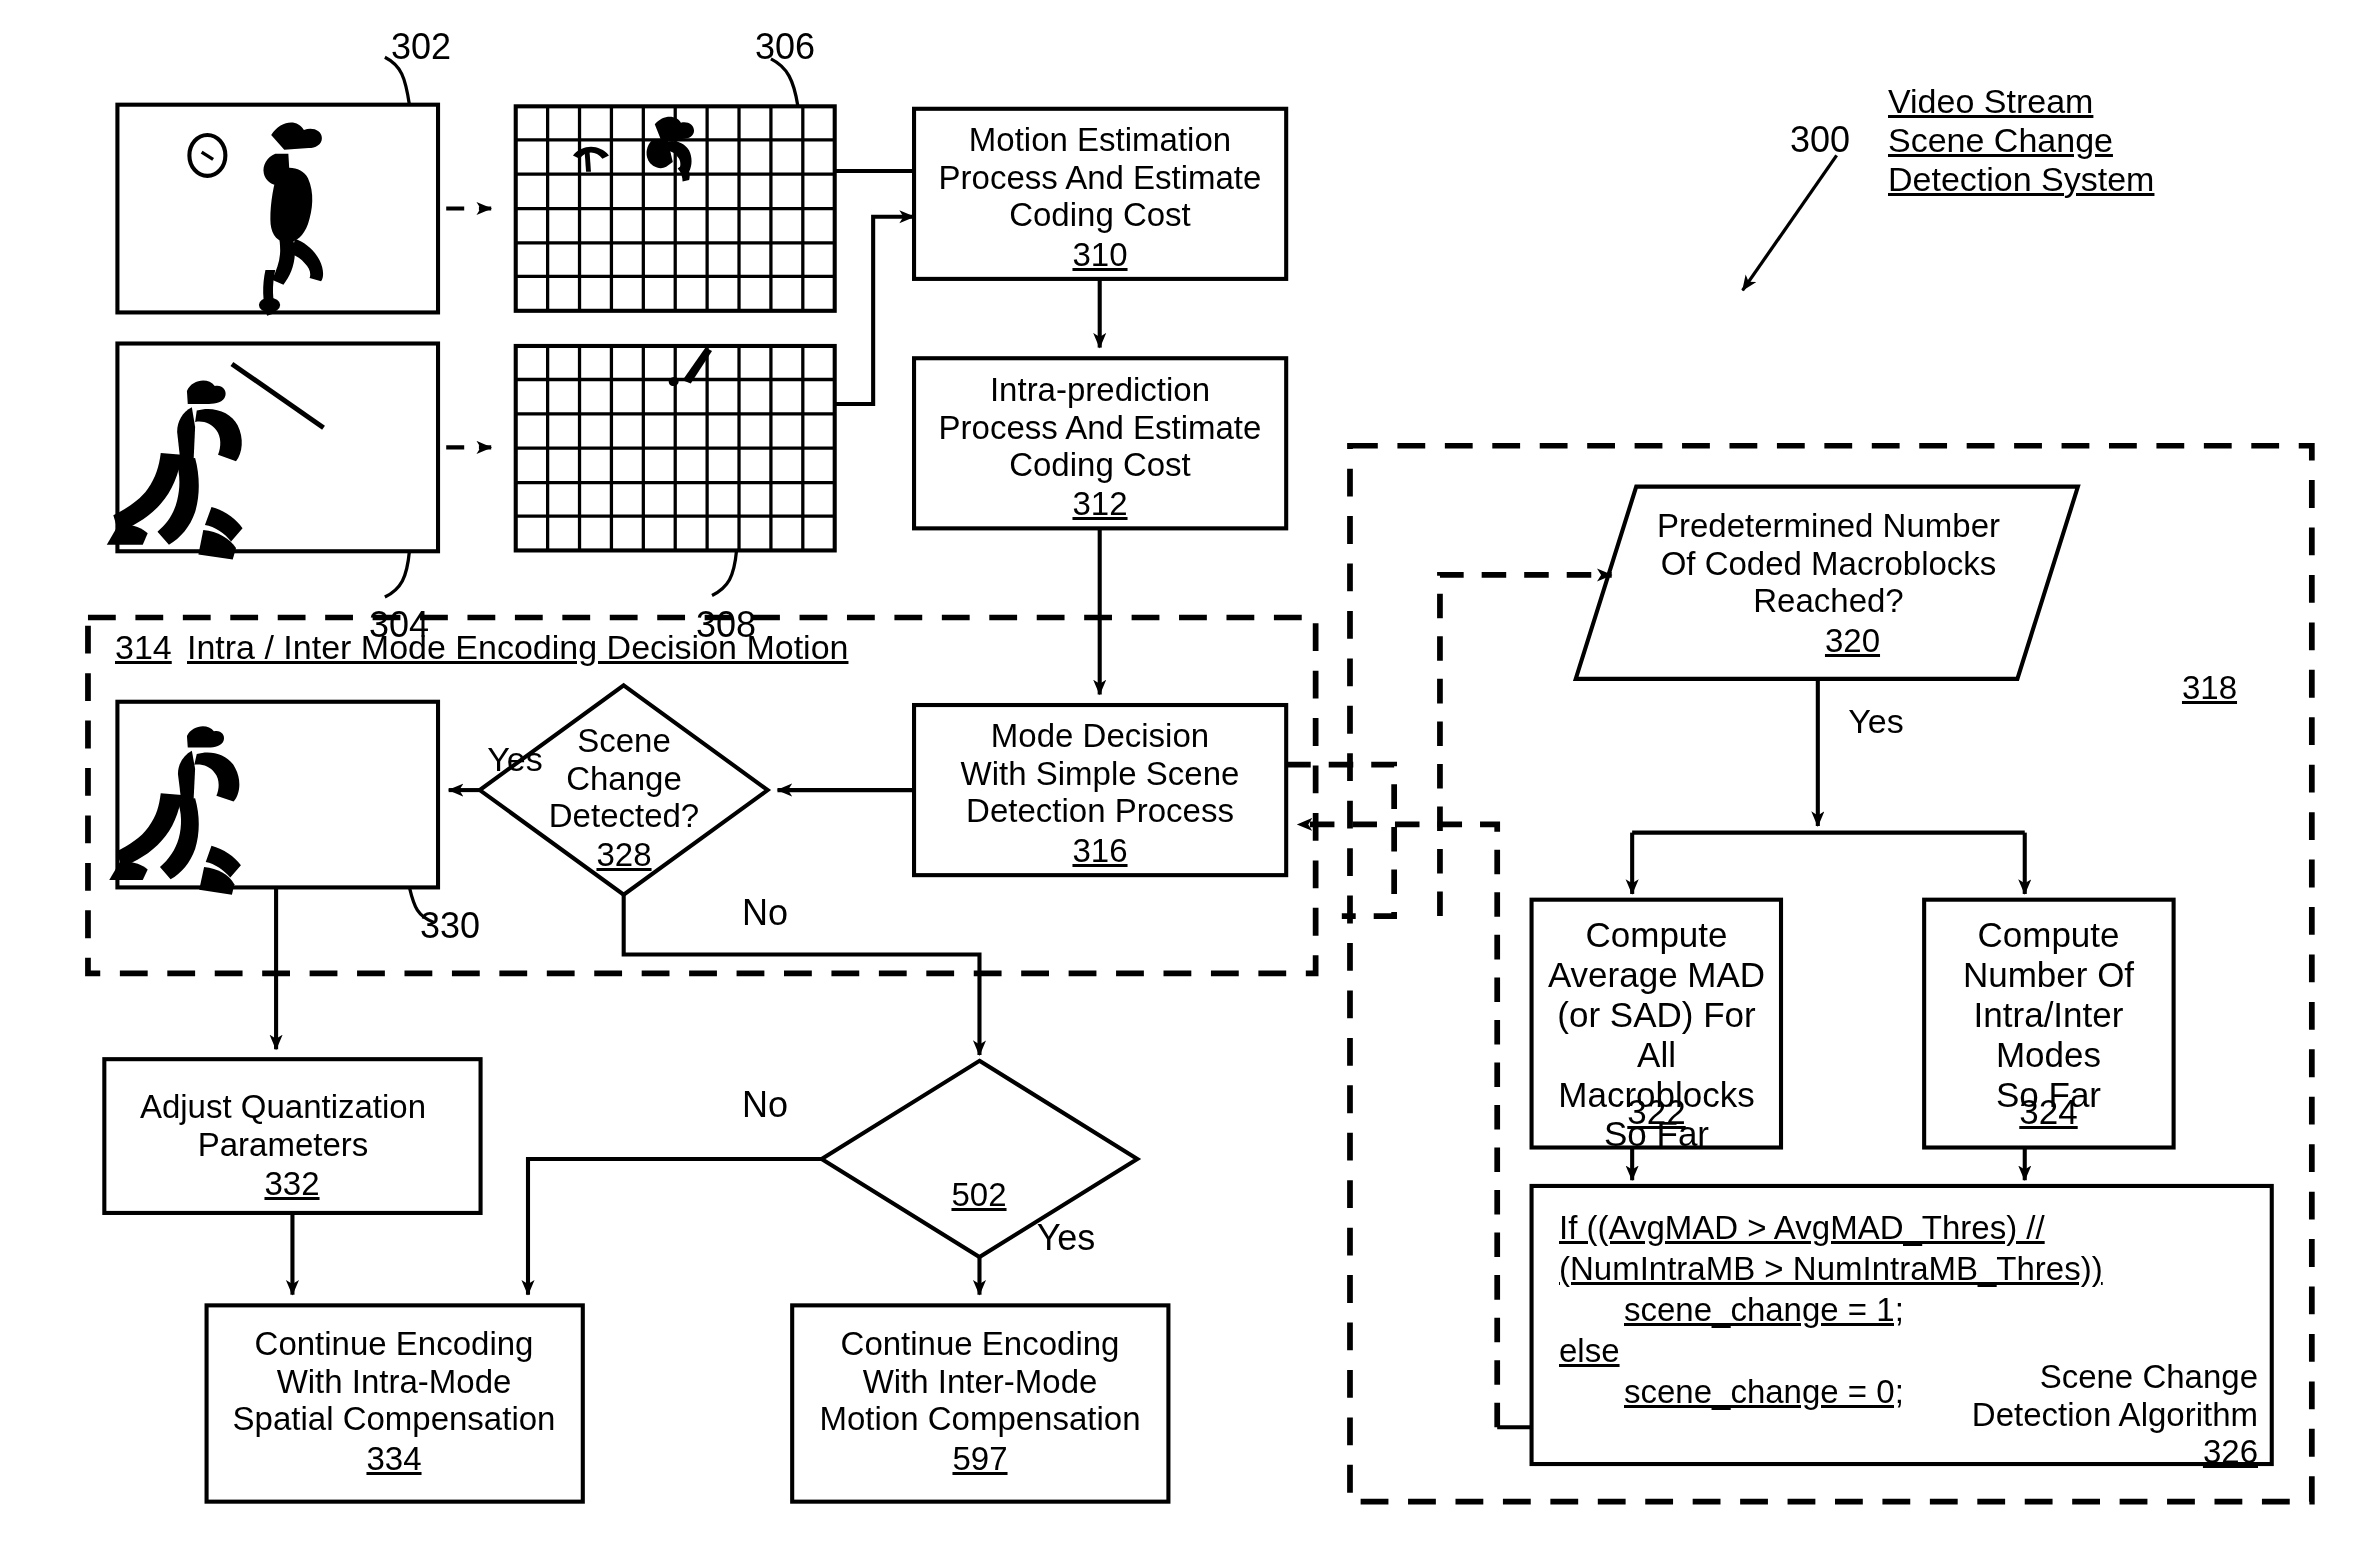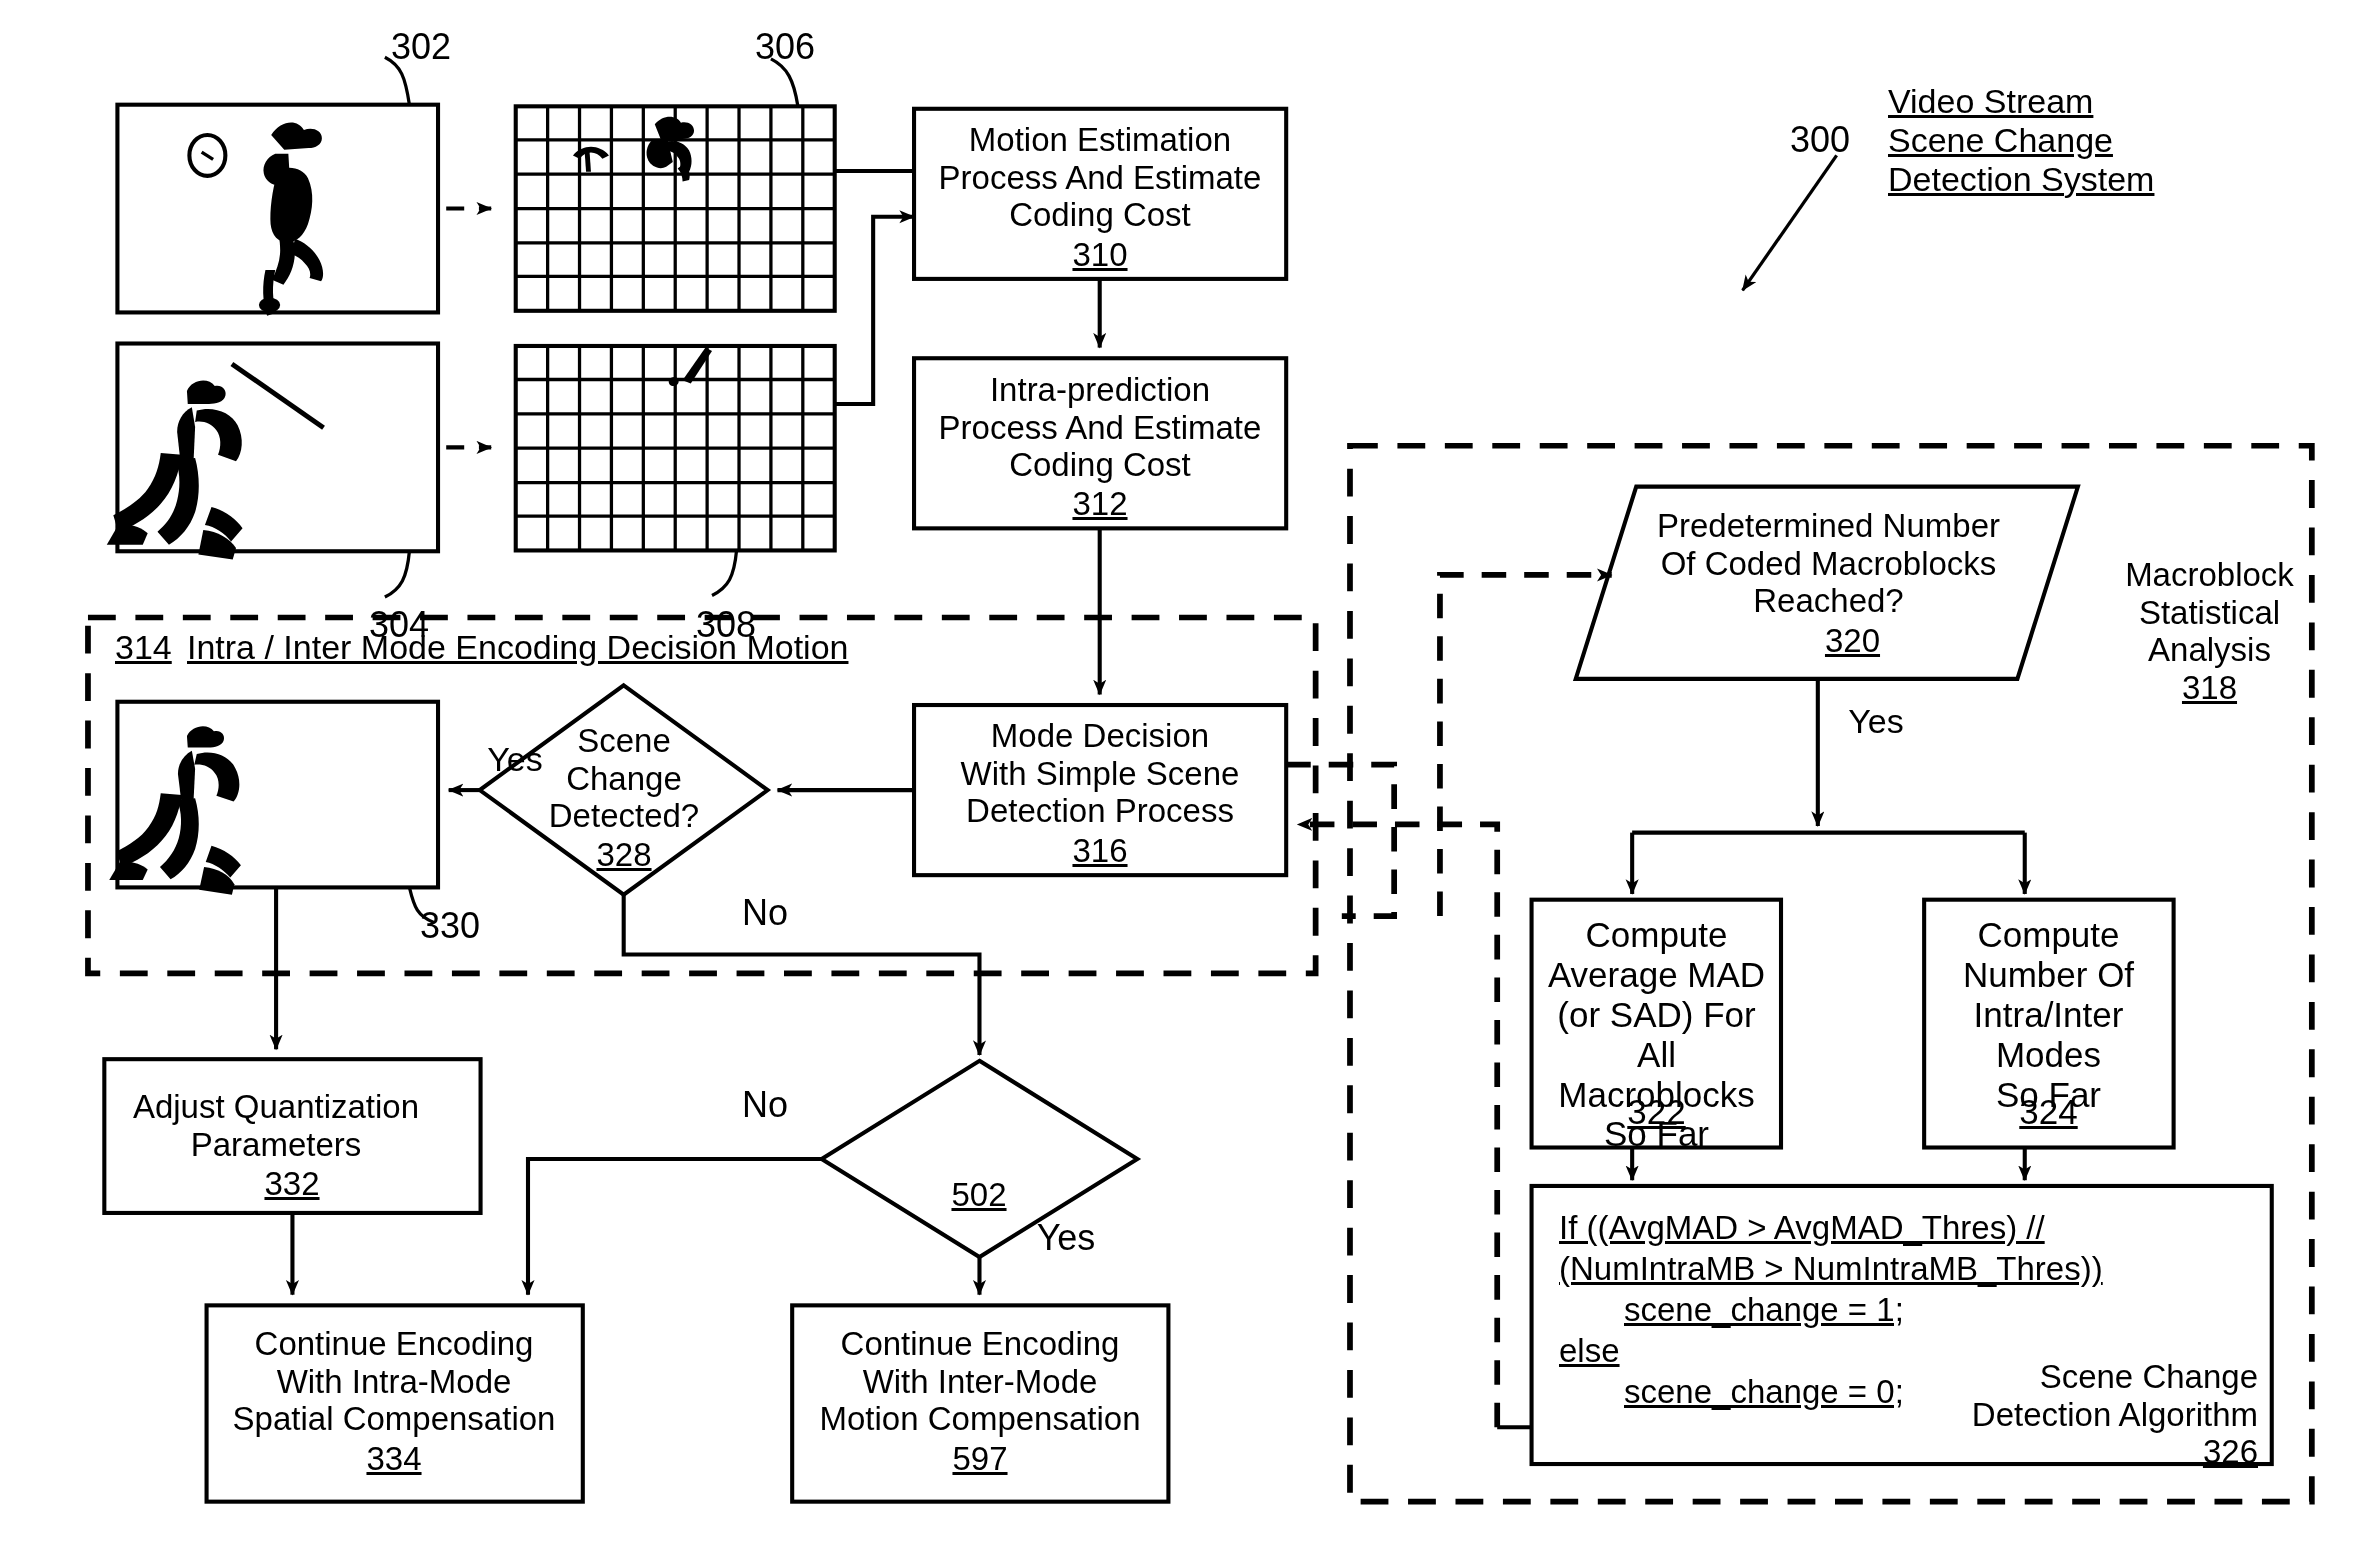--- a/index.html
+++ b/index.html
@@ -232,21 +232,21 @@
 <div class="txt t42 leftal" style="left:187px;top:628px;width:736px;">Intra / Inter Mode Encoding Decision Motion</div>
 
 <div class="txt t40" style="left:524px;top:722px;width:200px;">Scene
 Change
 Detected?</div>
 <div class="txt t40 num" style="left:524px;top:836px;width:200px;">328</div>
 
 <div class="txt t42" style="left:470px;top:740px;width:90px;">Yes</div>
 <div class="txt t44" style="left:720px;top:892px;width:90px;">No</div>
 
-<div class="txt t40" style="left:92px;top:1088px;width:368px;">Adjust Quantization
+<div class="txt t40" style="left:99px;top:1088px;width:368px;">Adjust Quantization
 Parameters</div>
 <div class="txt t40 num" style="left:108px;top:1165px;width:368px;">332</div>
 
 <div class="txt t40" style="left:210px;top:1325px;width:368px;">Continue Encoding
 With Intra-Mode
 Spatial Compensation</div>
 <div class="txt t40 num" style="left:210px;top:1440px;width:368px;">334</div>
 
 <div class="txt t40 num" style="left:881px;top:1176px;width:196px;">502</div>
 
@@ -257,23 +257,20 @@
 With Inter-Mode
 Motion Compensation</div>
 <div class="txt t40 num" style="left:796px;top:1440px;width:368px;">597</div>
 
 <div class="txt t40" style="left:1624px;top:507px;width:409px;">Predetermined Number
 Of Coded Macroblocks
 Reached?</div>
 <div class="txt t40 num" style="left:1648px;top:622px;width:409px;">320</div>
 <div class="txt t42" style="left:1831px;top:702px;width:90px;">Yes</div>
 
-<div class="txt t40" style="left:2103px;top:556px;width:213px;">Macroblock
-Statistical
-Analysis</div>
 <div class="txt t40 num" style="left:2103px;top:669px;width:213px;">318</div>
 
 <div class="txt t38" style="left:1536px;top:915px;width:241px;">Compute
 Average MAD
 (or SAD) For
 All Macroblocks
 So Far</div>
 <div class="txt t38 num" style="left:1536px;top:1092px;width:241px;">322</div>
 
 <div class="txt t38" style="left:1928px;top:915px;width:241px;">Compute

